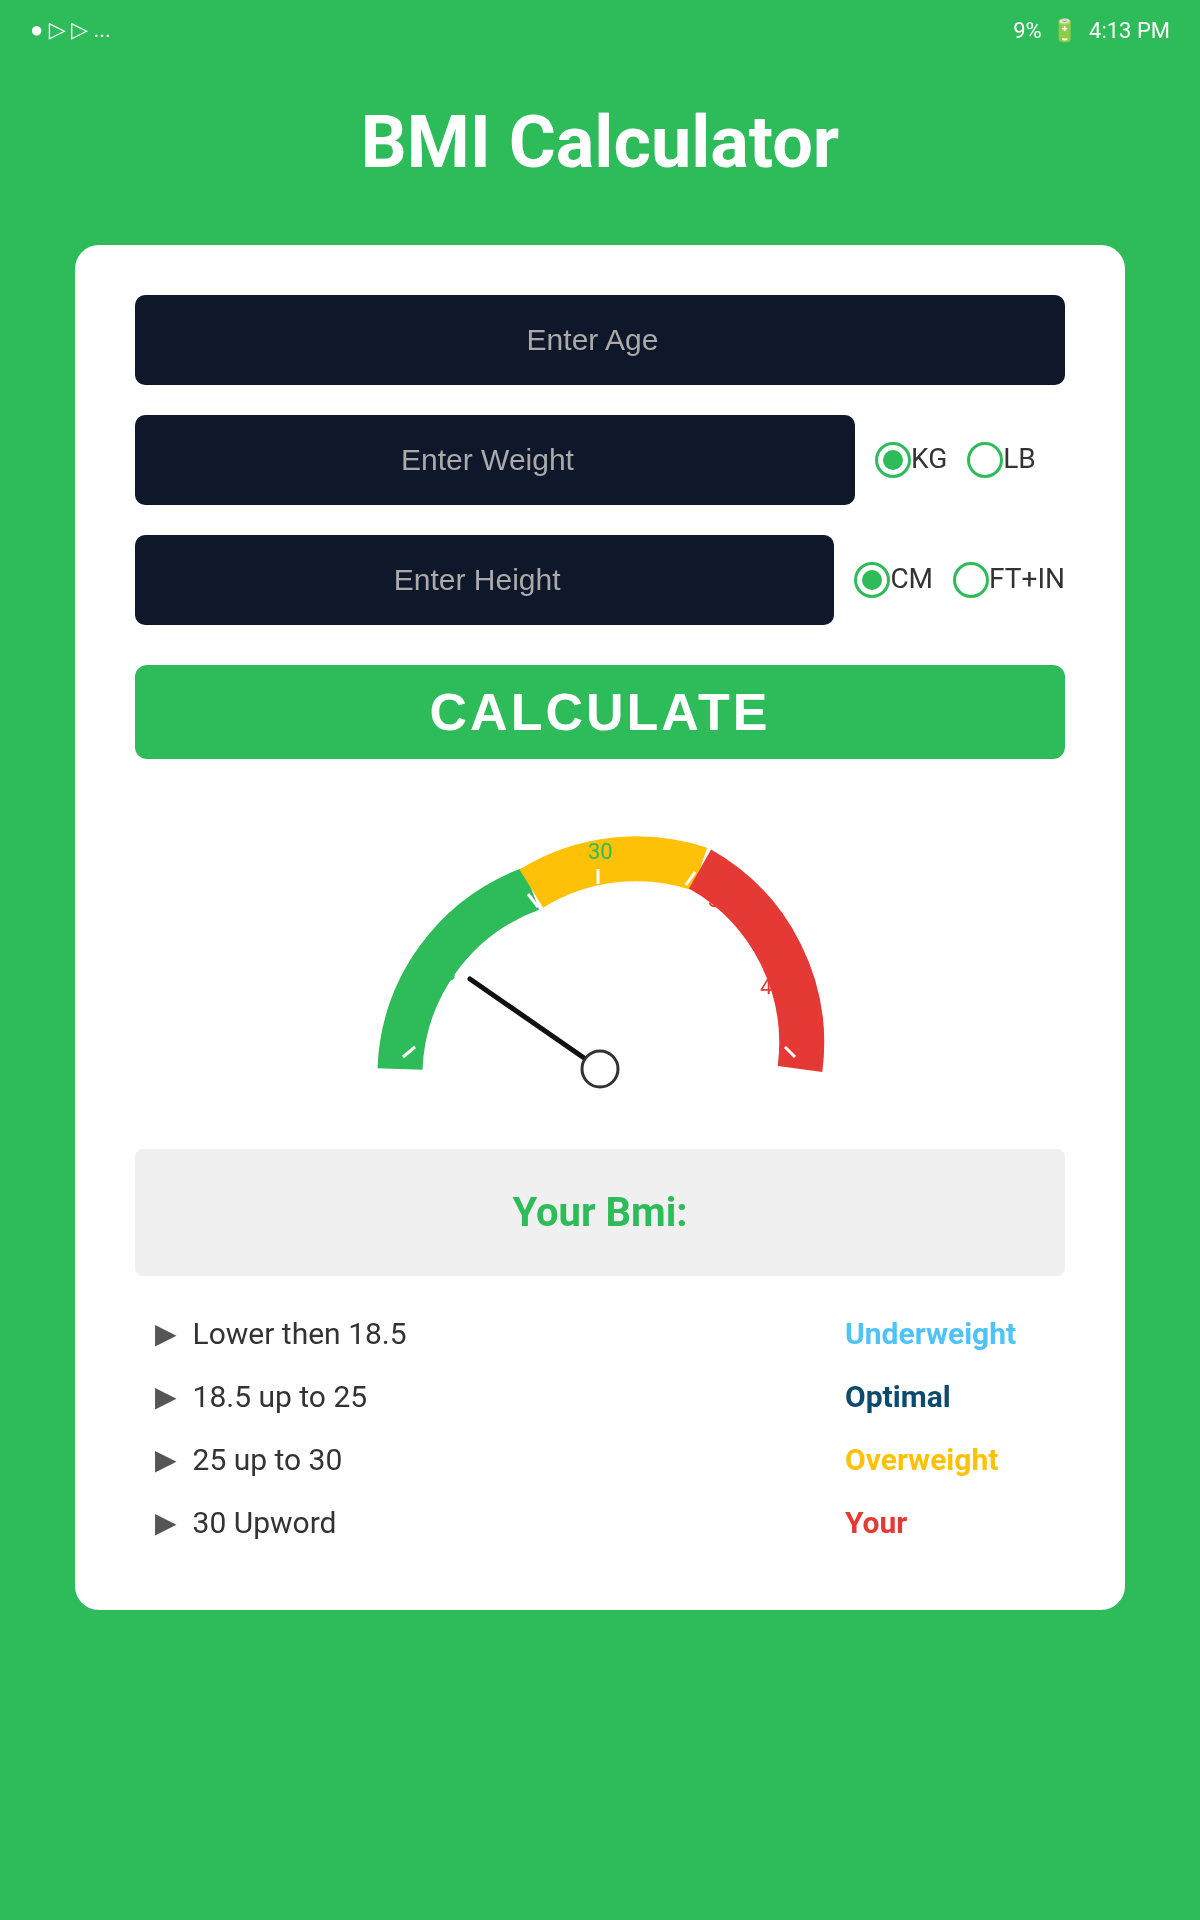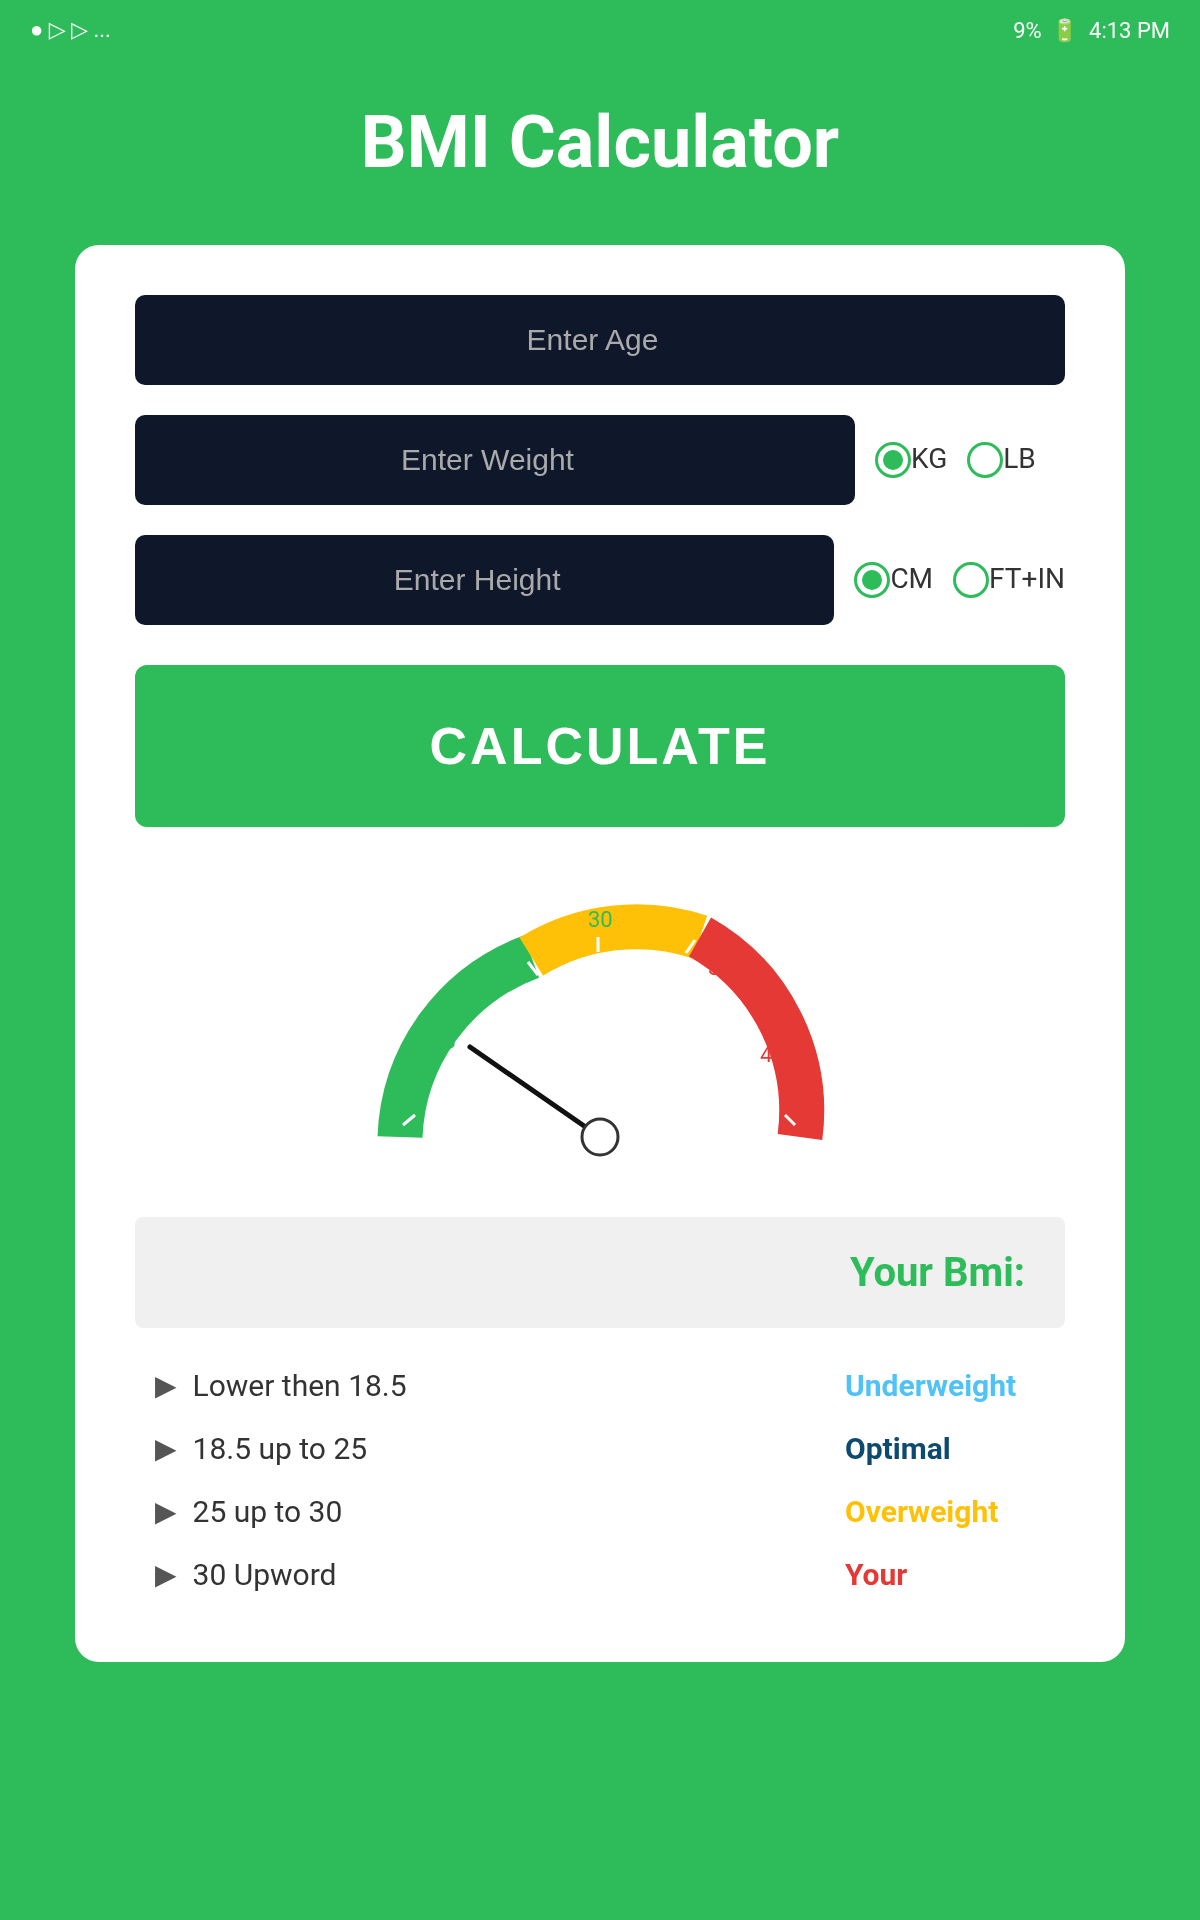--- a/index.html
+++ b/index.html
@@ -113,21 +113,21 @@
       border-radius: 50%;
       background: #2ebc5a;
     }
 
     
     .calculate-btn {
       background: #2ebc5a;
       color: white;
       border: none;
       border-radius: 12px;
-      height: 162px;
+      height: 94px;
       font-size: 52px;
       font-weight: bold;
       letter-spacing: 3px;
       cursor: pointer;
       width: 100%;
       margin-top: 10px;
       margin-bottom: 40px;
     }
 
     
@@ -136,22 +136,22 @@
       justify-content: center;
       align-items: center;
       margin-bottom: 40px;
       position: relative;
     }
 
     
     .bmi-result-box {
       background: #f0f0f0;
       border-radius: 8px;
-      padding: 32px 40px;
-      text-align: right;
+      padding: 40px 40px;
+      text-align: center;
       margin-bottom: 30px;
     }
     .bmi-result-title {
       font-size: 40px;
       font-weight: bold;
       color: #2ebc5a;
     }
 
     
     .bmi-categories {

